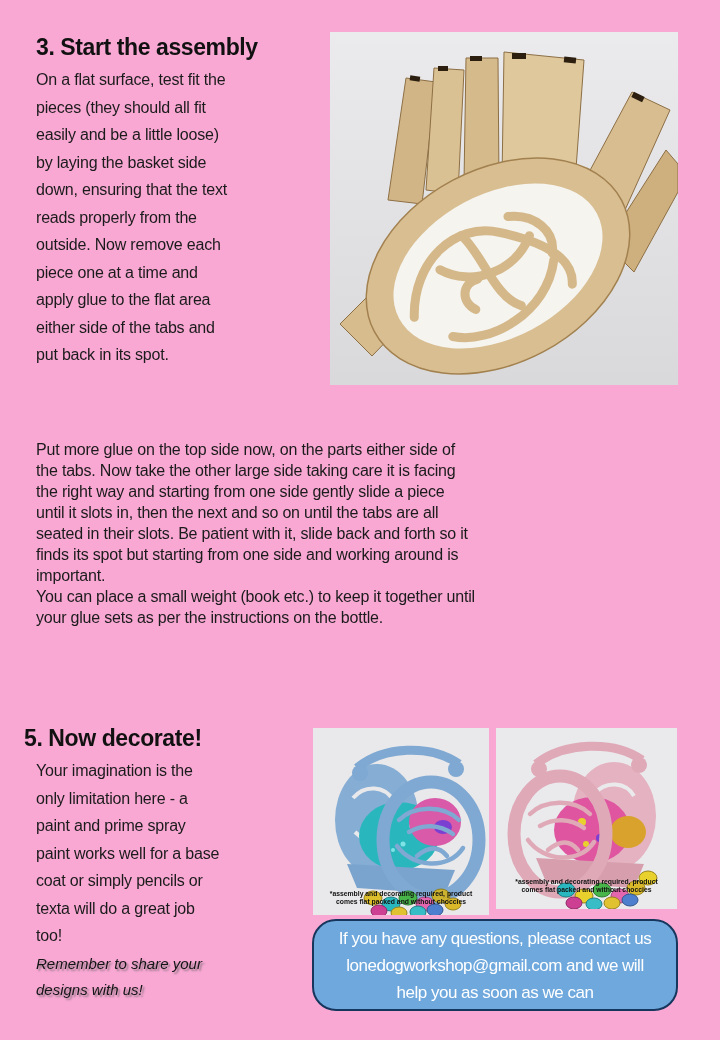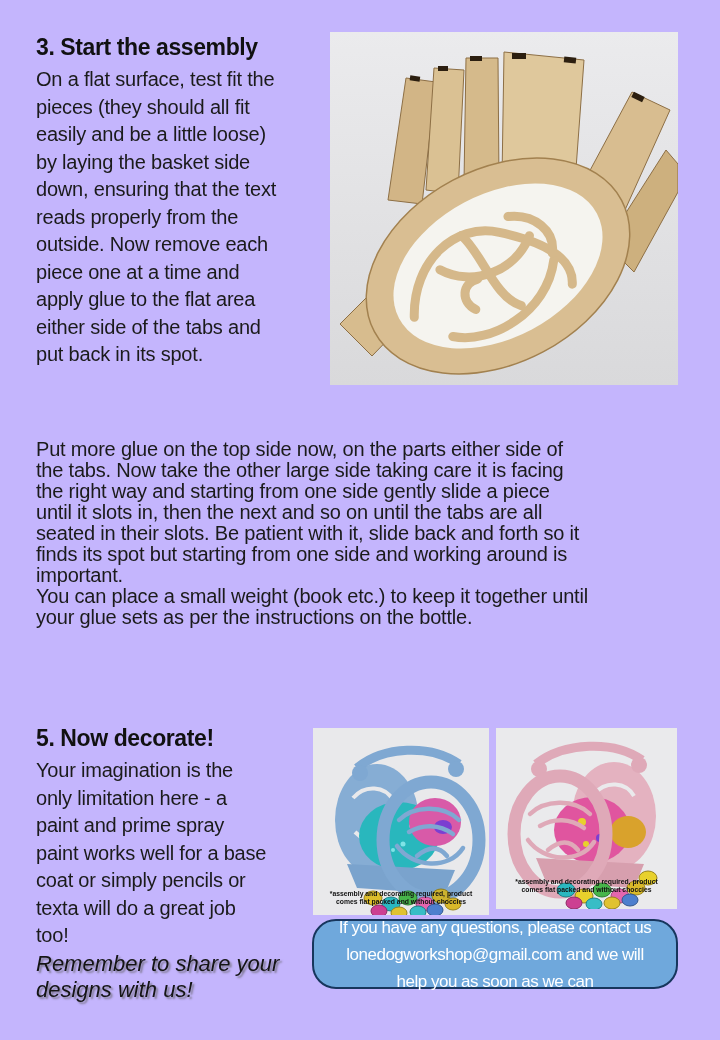--- a/index.html
+++ b/index.html
@@ -1,38 +1,38 @@
 <!DOCTYPE html>
 <html><head>
 <meta charset="utf-8">
 <style>
   html,body{margin:0;padding:0;background:#ffffff;}
-  .page{position:relative;width:720px;height:1040px;background:#c4b5fd;
+  .page{position:relative;width:720px;height:1040px;background:#f9a8d4;
         font-family:"Liberation Sans",sans-serif;color:#1a1a1a;overflow:hidden;}
   .h{position:absolute;margin:0;font-size:23px;font-weight:700;letter-spacing:-0.4px;color:#111;}
-  .body{position:absolute;font-size:20px;line-height:27.5px;letter-spacing:-0.2px;white-space:pre-line;color:#1b1b1b;}
+  .body{position:absolute;font-size:16px;line-height:27.5px;letter-spacing:-0.2px;white-space:pre-line;color:#1b1b1b;}
   #s3h{left:36px;top:34px;}
   #s3b{left:36px;top:66px;width:308px;}
   #s4h{left:36px;top:407px;}
   #s4b{left:36px;top:439px;width:655px;line-height:21px;}
-  #s5h{left:36px;top:725px;text-align:center;}
+  #s5h{left:24px;top:725px;text-align:center;}
   #s5b{left:36px;top:757px;width:300px;}
-  .note{position:absolute;left:36px;top:951px;font-size:22px;line-height:26px;
+  .note{position:absolute;left:36px;top:951px;font-size:15px;line-height:26px;
         font-style:italic;white-space:pre-line;color:#151515;
         text-shadow:2px 2px 2px rgba(90,90,90,0.65);}
   .photo{position:absolute;overflow:hidden;}
   #photo-top{left:330px;top:32px;width:348px;height:353px;}
   #photo-blue{left:313px;top:728px;width:176px;height:187px;}
   #photo-pink{left:496px;top:728px;width:181px;height:181px;}
   .photo svg{display:block;}
   .caption{position:absolute;left:0;right:0;text-align:center;font-size:6.8px;font-weight:700;
            line-height:8.6px;color:#111;white-space:pre-line;}
   #caption-blue{bottom:8px;}
   #caption-pink{bottom:14px;}
-  .contact{position:absolute;left:312px;top:919px;width:366px;height:70px;box-sizing:border-box;
+  .contact{position:absolute;left:312px;top:919px;width:366px;height:92px;box-sizing:border-box;
            background:#6fa8dc;border:2.5px solid #17365d;border-radius:24px;color:#ffffff;
            display:flex;align-items:center;justify-content:center;text-align:center;
            font-size:17px;line-height:27px;letter-spacing:-0.5px;white-space:pre-line;padding:8px 6px;}
 </style>
 </head>
 <body>
 
 <div class="page">
 
   <h2 class="h" id="s3h">3. Start the assembly</h2>

